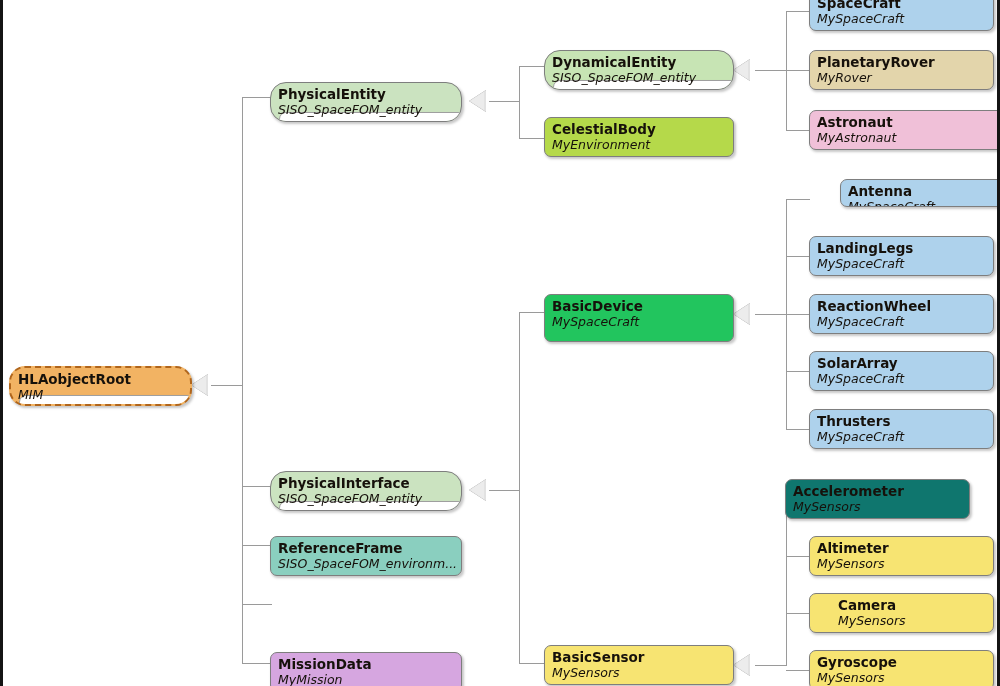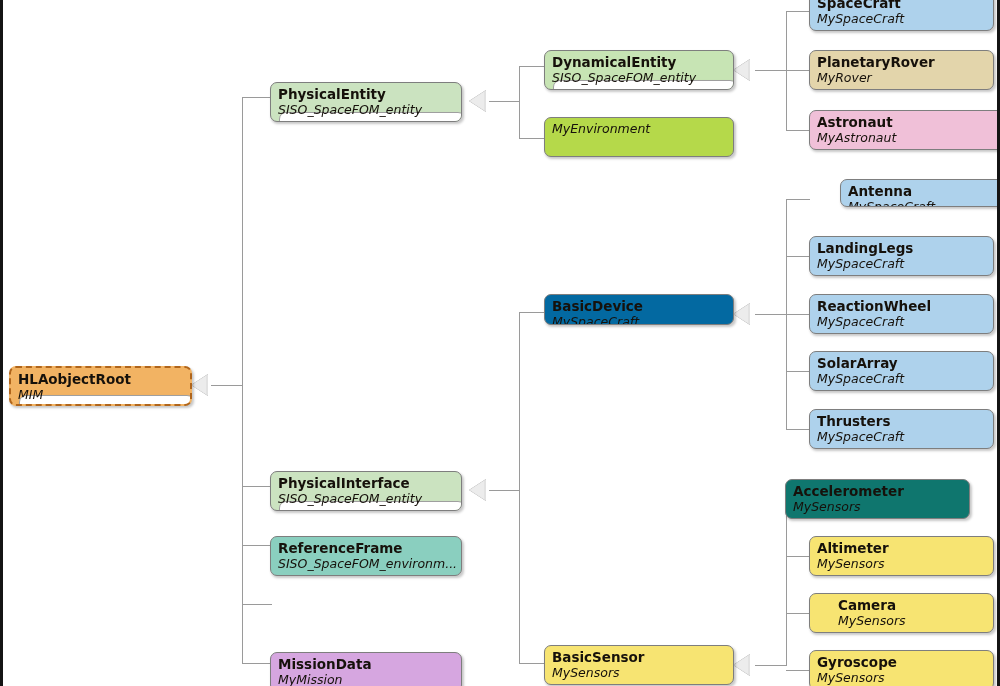--- a/index.html
+++ b/index.html
@@ -81,21 +81,21 @@
     left: 8px;
     bottom: -9px;
     width: calc(100% - 6px);
     height: 16px;
     background: #ffffff;
     border: 1.5px solid #9f9f9f;
     border-radius: 7px;
     box-shadow: 1.5px 2px 2.5px rgba(0,0,0,0.18);
     z-index: -1;
   }
-  .sheet { z-index: 2; }
+  .sheet { z-index: 2; border-radius: 16px; }
 
   
   .node.dashed {
     border-style: dashed;
     border-width: 2px;
     border-color: #b0651b;
   }
 </style>
 </head>
 <body>
@@ -173,24 +173,25 @@
     <div class="title">MissionData</div>
     <div class="sub">MyMission</div>
   </div>
 
   <div class="node sheet" style="left:541px; top:50px; width:190px; height:40px; background:#c7e4b4;">
     <div class="title">DynamicalEntity</div>
     <div class="sub">SISO_SpaceFOM_entity</div>
   </div>
 
   <div class="node" style="left:541px; top:117px; width:190px; height:40px; background:#b5d94a;">
+    <div class="title">CelestialBody</div>
     <div class="sub">MyEnvironment</div>
   </div>
 
-  <div class="node" style="left:541px; top:294px; width:190px; height:31px; background:#0369a1;">
+  <div class="node" style="left:541px; top:294px; width:190px; height:48px; background:#22c55e;">
     <div class="title">BasicDevice</div>
     <div class="sub">MySpaceCraft</div>
   </div>
 
   <div class="node" style="left:541px; top:645px; width:190px; height:40px; background:#f7e472;">
     <div class="title">BasicSensor</div>
     <div class="sub">MySensors</div>
   </div>
 
   <div class="node" style="left:806px; top:-9px; width:185px; height:40px; background:#aed2ec;">

